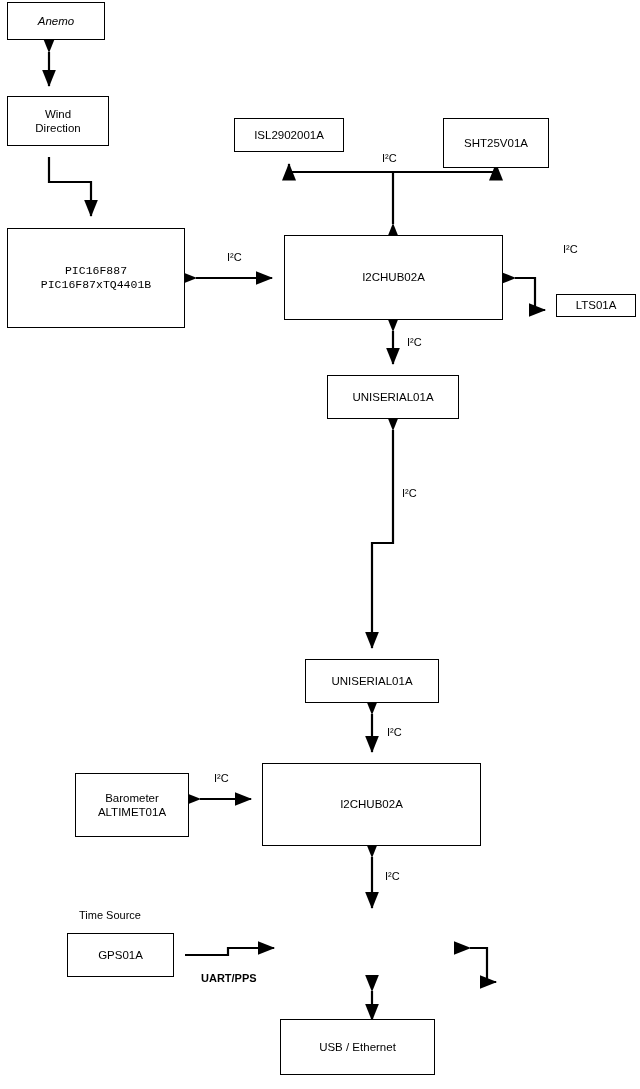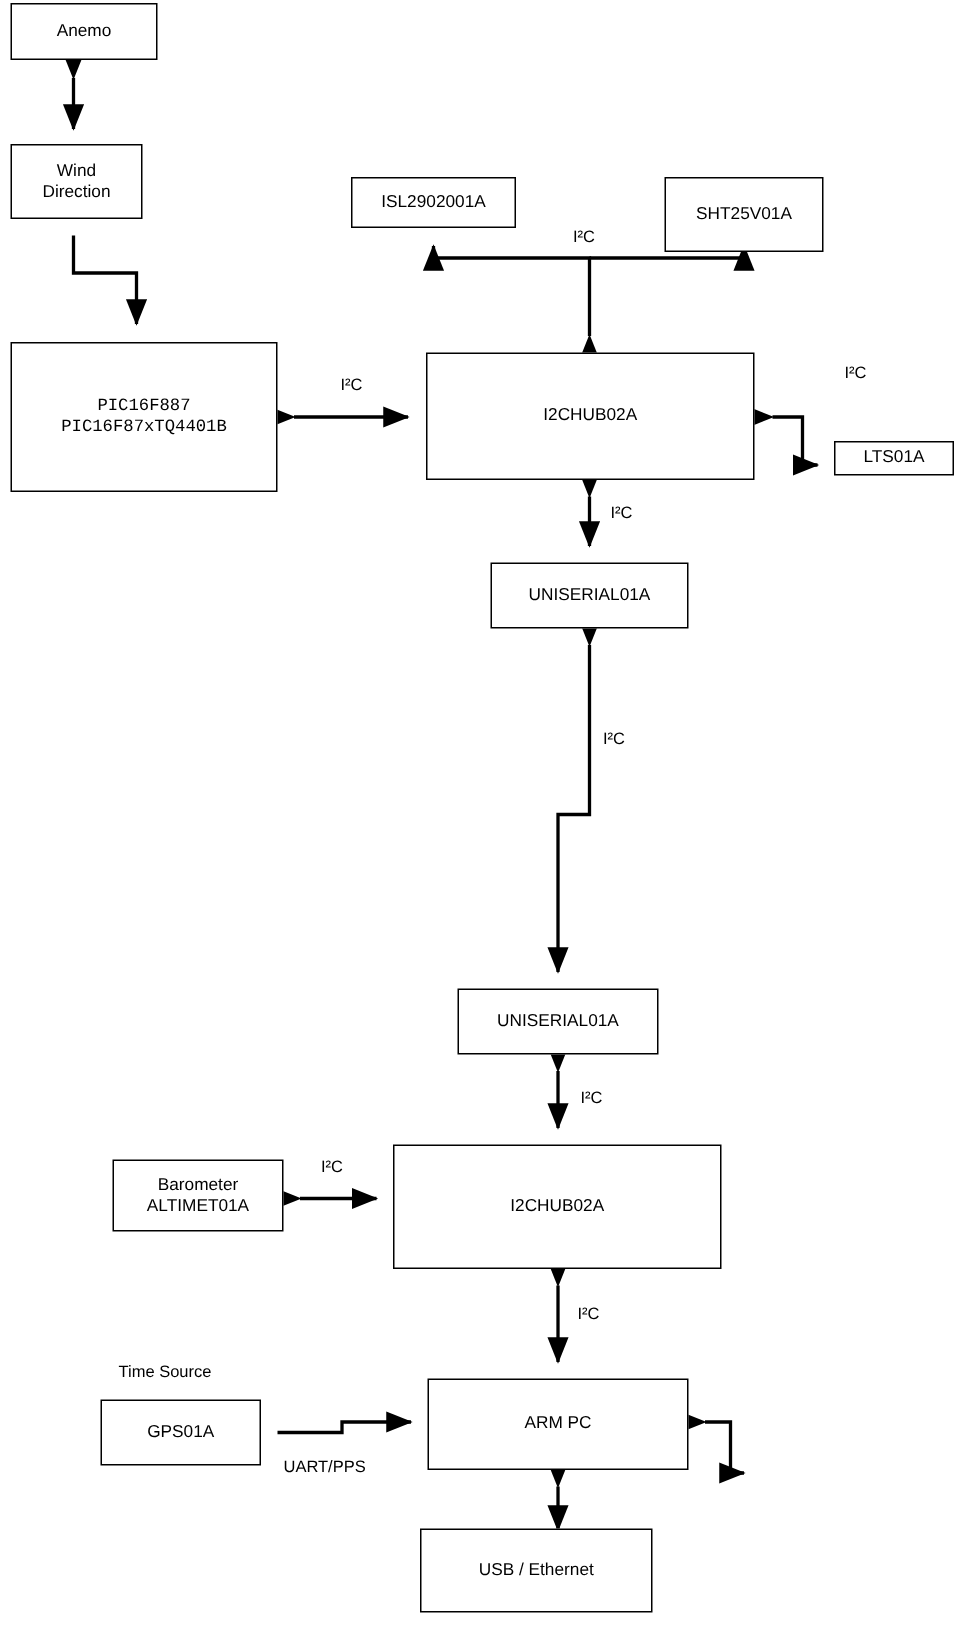--- a/index.html
+++ b/index.html
@@ -69,42 +69,41 @@
       <line x1="372" y1="857" x2="372" y2="908" marker-start="url(#arrow)" marker-end="url(#arrow)"></line>
 
       <path d="M185,955 L228,955 L228,948 L274,948" marker-end="url(#arrow)"></path>
 
       <path d="M470,948 L487,948 L487,982 L496,982" marker-start="url(#arrow)" marker-end="url(#arrow)"></path>
 
       <line x1="372" y1="991" x2="372" y2="1020" marker-start="url(#arrow)" marker-end="url(#arrow)"></line>
     </g>
   </svg>
 
-  <div class="node" style="left:7px;top:2px;width:98px;height:38px;">Anemo</div>
-  <div class="node" style="left:7px;top:96px;width:88px;height:50px;">Wind
+  <div class="node" style="left:7px;top:2px;width:98px;height:38px;font-style:italic;">Anemo</div>
+  <div class="node" style="left:7px;top:96px;width:102px;height:50px;">Wind
 Direction</div>
   <div class="node" style="left:7px;top:228px;width:178px;height:100px;font-family:Liberation Mono, monospace;">PIC16F887
 PIC16F87xTQ4401B</div>
   <div class="node" style="left:234px;top:118px;width:110px;height:34px;">ISL2902001A</div>
   <div class="node" style="left:443px;top:118px;width:106px;height:50px;">SHT25V01A</div>
   <div class="node" style="left:284px;top:235px;width:219px;height:85px;">I2CHUB02A</div>
   <div class="node" style="left:556px;top:294px;width:80px;height:23px;">LTS01A</div>
   <div class="node" style="left:327px;top:375px;width:132px;height:44px;">UNISERIAL01A</div>
   <div class="node" style="left:305px;top:659px;width:134px;height:44px;">UNISERIAL01A</div>
   <div class="node" style="left:262px;top:763px;width:219px;height:83px;">I2CHUB02A</div>
-  <div class="node" style="left:75px;top:773px;width:114px;height:48px;">Barometer
+  <div class="node" style="left:75px;top:773px;width:114px;height:64px;">Barometer
 ALTIMET01A</div>
   <div class="node" style="left:67px;top:933px;width:107px;height:44px;">GPS01A</div>
-  <div class="node" style="left:285px;top:919px;width:174px;height:61px;">ARM PC</div>
   <div class="node" style="left:280px;top:1019px;width:155px;height:56px;">USB / Ethernet</div>
 
   <div class="label" style="left:382px;top:152px;">I²C</div>
   <div class="label" style="left:227px;top:251px;">I²C</div>
   <div class="label" style="left:563px;top:243px;">I²C</div>
   <div class="label" style="left:407px;top:336px;">I²C</div>
   <div class="label" style="left:402px;top:487px;">I²C</div>
   <div class="label" style="left:387px;top:726px;">I²C</div>
   <div class="label" style="left:214px;top:772px;">I²C</div>
   <div class="label" style="left:385px;top:870px;">I²C</div>
   <div class="label" style="left:79px;top:909px;">Time Source</div>
-  <div class="label" style="left:189px;top:972px;">UART/PPS</div>
+  <div class="label" style="left:201px;top:972px;font-weight:bold;">UART/PPS</div>
 
 </div>
 
 </body></html>

